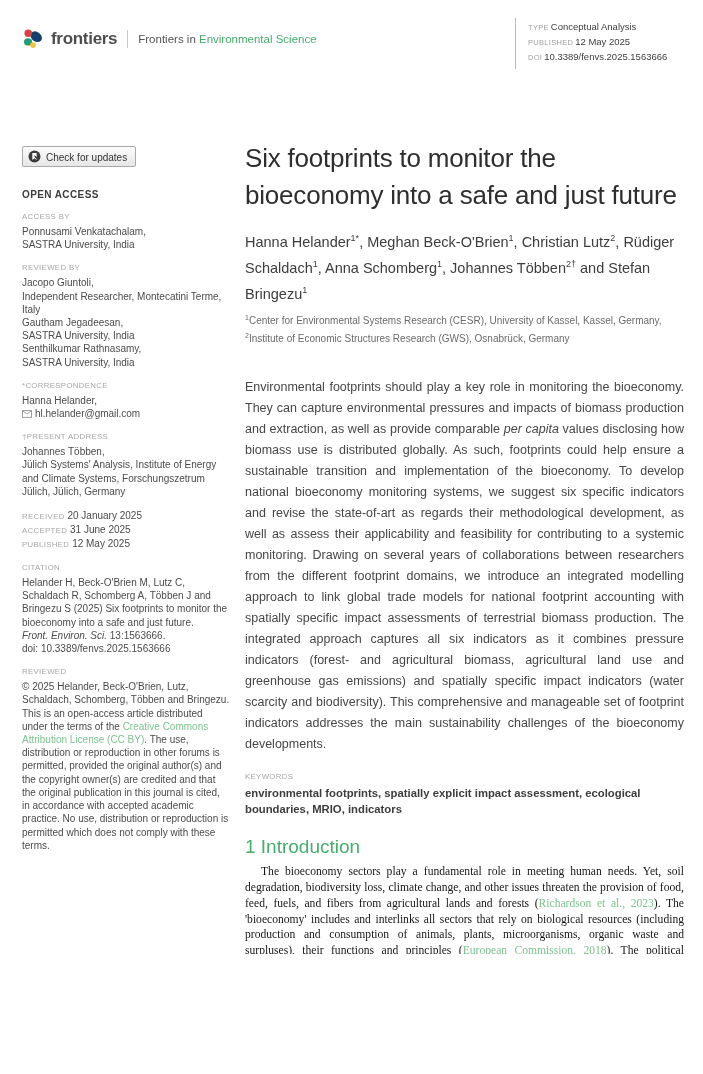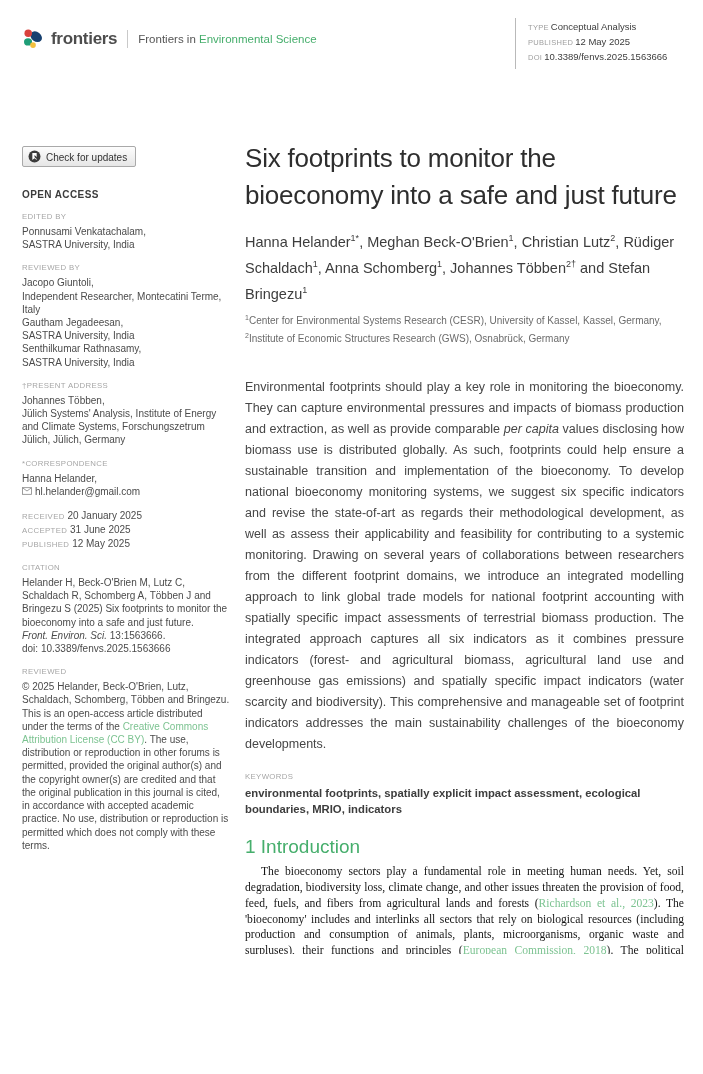--- a/index.html
+++ b/index.html
@@ -96,51 +96,51 @@
           <circle cx="12" cy="12" r="11" fill="#3b3b3b"></circle>
           <path d="M8 5.5h8v13l-4-3.2-4 3.2z" fill="#ffffff"></path>
           <path d="M12 9l5.5 5.5-2 2L12 13z" fill="#3b3b3b"></path>
         </svg>
         <span>Check for updates</span>
       </div>
 
       <div class="oa">OPEN ACCESS</div>
 
       <div class="side-section">
-        <div class="side-label">EDITED BY</div>
+        <div class="side-label">ACCESS BY</div>
         <div class="side-text">Ponnusami Venkatachalam,
 SASTRA University, India</div>
       </div>
 
       <div class="side-section">
         <div class="side-label">REVIEWED BY</div>
         <div class="side-text">Jacopo Giuntoli,
 Independent Researcher, Montecatini Terme, Italy
 Gautham Jegadeesan,
 SASTRA University, India
 Senthilkumar Rathnasamy,
 SASTRA University, India</div>
       </div>
 
       <div class="side-section">
-        <div class="side-label">†PRESENT ADDRESS</div>
-        <div class="side-text">Johannes Többen,
-Jülich Systems' Analysis, Institute of Energy and Climate Systems, Forschungszetrum Jülich, Jülich, Germany</div>
-      </div>
-
-      <div class="side-section">
         <div class="side-label">*CORRESPONDENCE</div>
         <div class="side-text">Hanna Helander,</div>
         <div class="email-row">
           <svg class="email-icon" viewBox="0 0 12 9">
             <rect x="0.5" y="0.5" width="11" height="8" fill="none" stroke="#8a8a8a" stroke-width="1"></rect>
             <path d="M0.5 0.5L6 4.5 11.5 0.5" fill="none" stroke="#8a8a8a" stroke-width="1"></path>
           </svg>
           <span class="email-link">hl.helander@gmail.com</span>
         </div>
+      </div>
+
+      <div class="side-section">
+        <div class="side-label">†PRESENT ADDRESS</div>
+        <div class="side-text">Johannes Többen,
+Jülich Systems' Analysis, Institute of Energy and Climate Systems, Forschungszetrum Jülich, Jülich, Germany</div>
       </div>
 
       <div class="side-section">
         <div class="date-row"><span class="side-label">RECEIVED</span> <span>20 January 2025</span></div>
         <div class="date-row"><span class="side-label">ACCEPTED</span> <span>31 June 2025</span></div>
         <div class="date-row"><span class="side-label">PUBLISHED</span> <span>12 May 2025</span></div>
       </div>
 
       <div class="side-section">
         <div class="side-label">CITATION</div>

